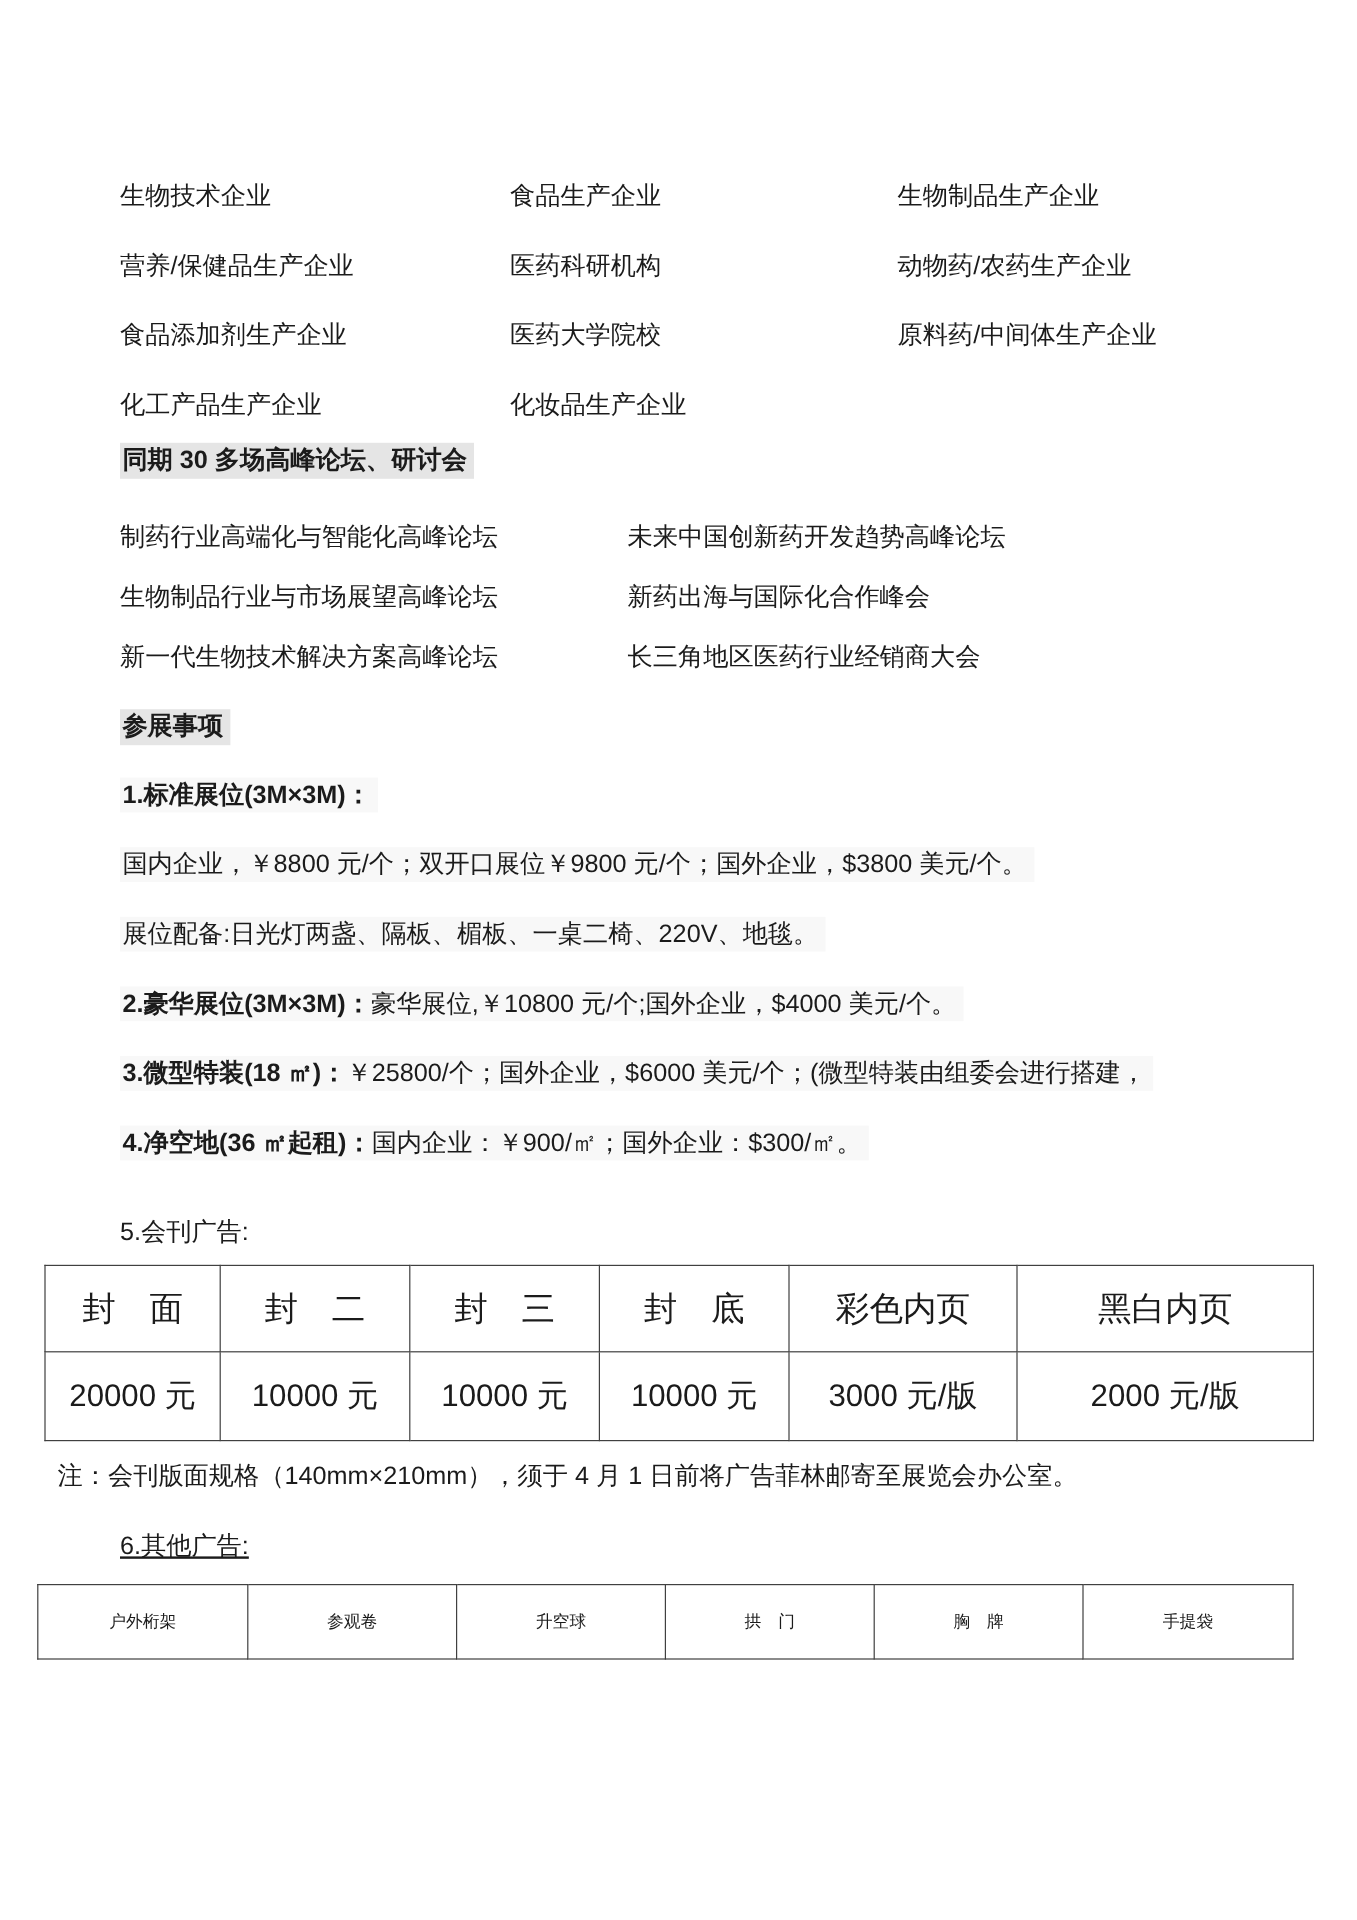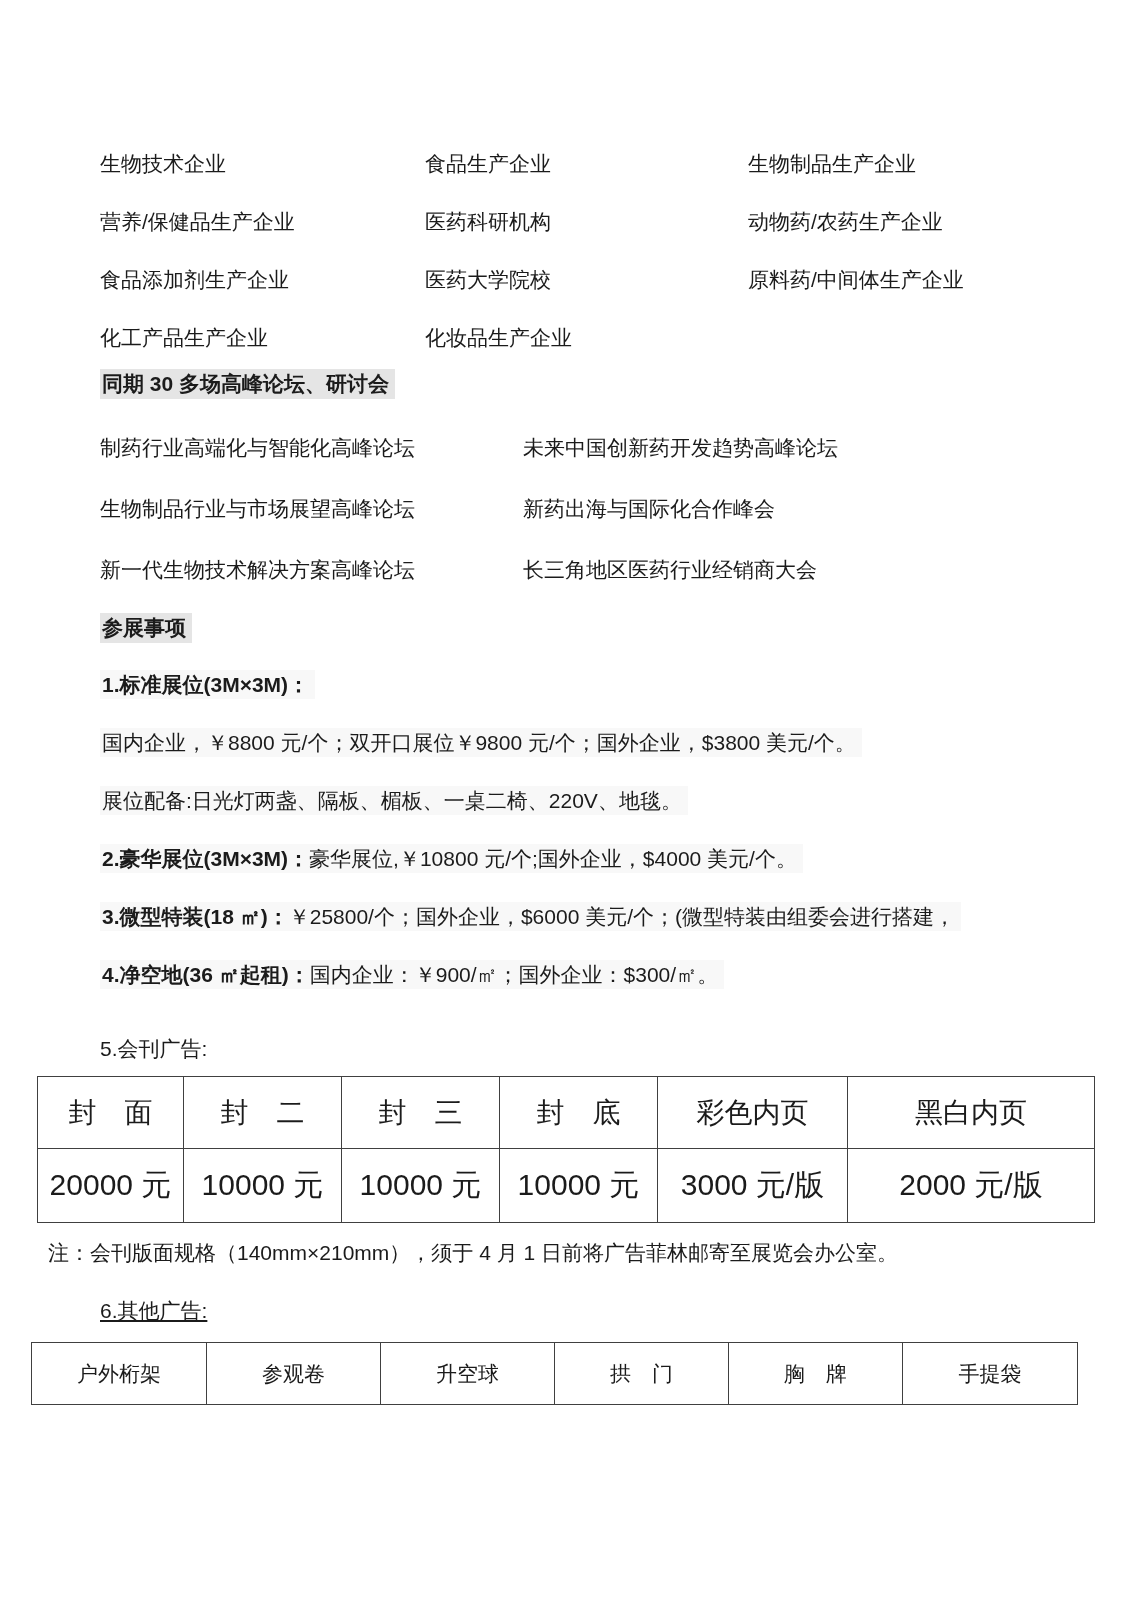--- a/index.html
+++ b/index.html
@@ -9,34 +9,34 @@
     --text:#1b1b1b;
   }
   html,body{margin:0;padding:0;background:#fff;}
   .page{
     width:1131px;height:1600px;background:#ffffff;overflow:hidden;
     font-family:"Liberation Sans","DejaVu Sans",sans-serif;
     color:var(--text);font-size:21px;position:relative;
   }
   .content{padding:152px 37px 0 100px;}
   .grid3{display:grid;grid-template-columns:325px 323px 1fr;row-gap:34px;line-height:24px;}
-  .grid2{display:grid;grid-template-columns:423px 1fr;row-gap:37px;line-height:24px;margin-top:37px;}
+  .grid2{display:grid;grid-template-columns:423px 1fr;row-gap:26px;line-height:24px;margin-top:37px;}
   .sec-heading{margin-top:19px;line-height:24px;}
   .hl-dark{background:var(--heading-highlight);font-weight:700;display:inline-block;padding:3px 6px 3px 2px;}
   .line{margin:34px 0 0 0;line-height:24px;}
   .line-gap-lg{margin-top:50px;}
   .hl-light{background:var(--light-highlight);padding:3px 6px 3px 2px;}
   b{font-weight:700;}
   table{border-collapse:collapse;table-layout:fixed;}
   th,td{border:1px solid var(--table-border);text-align:center;font-weight:400;padding:0;}
   .t1{margin:15px 0 0 37px;width:1057px;}
   .t1 th{height:71px;font-size:28px;}
-  .t1 td{height:73px;font-size:30px;margin-top:40px;}
+  .t1 td{height:73px;font-size:26px;margin-top:40px;}
   .t2{margin:19px 0 0 31px;width:1046px;}
-  .t2 th{height:61px;font-size:21px;}
+  .t2 th{height:61px;font-size:14px;}
   .note{margin:18px 0 0 48px;line-height:24px;}
   .item6{margin:34px 0 0 100px;line-height:24px;text-decoration:underline;}
 </style>
 </head>
 <body>
 
 <div class="page">
   <div class="content">
 
     <div class="grid3">

